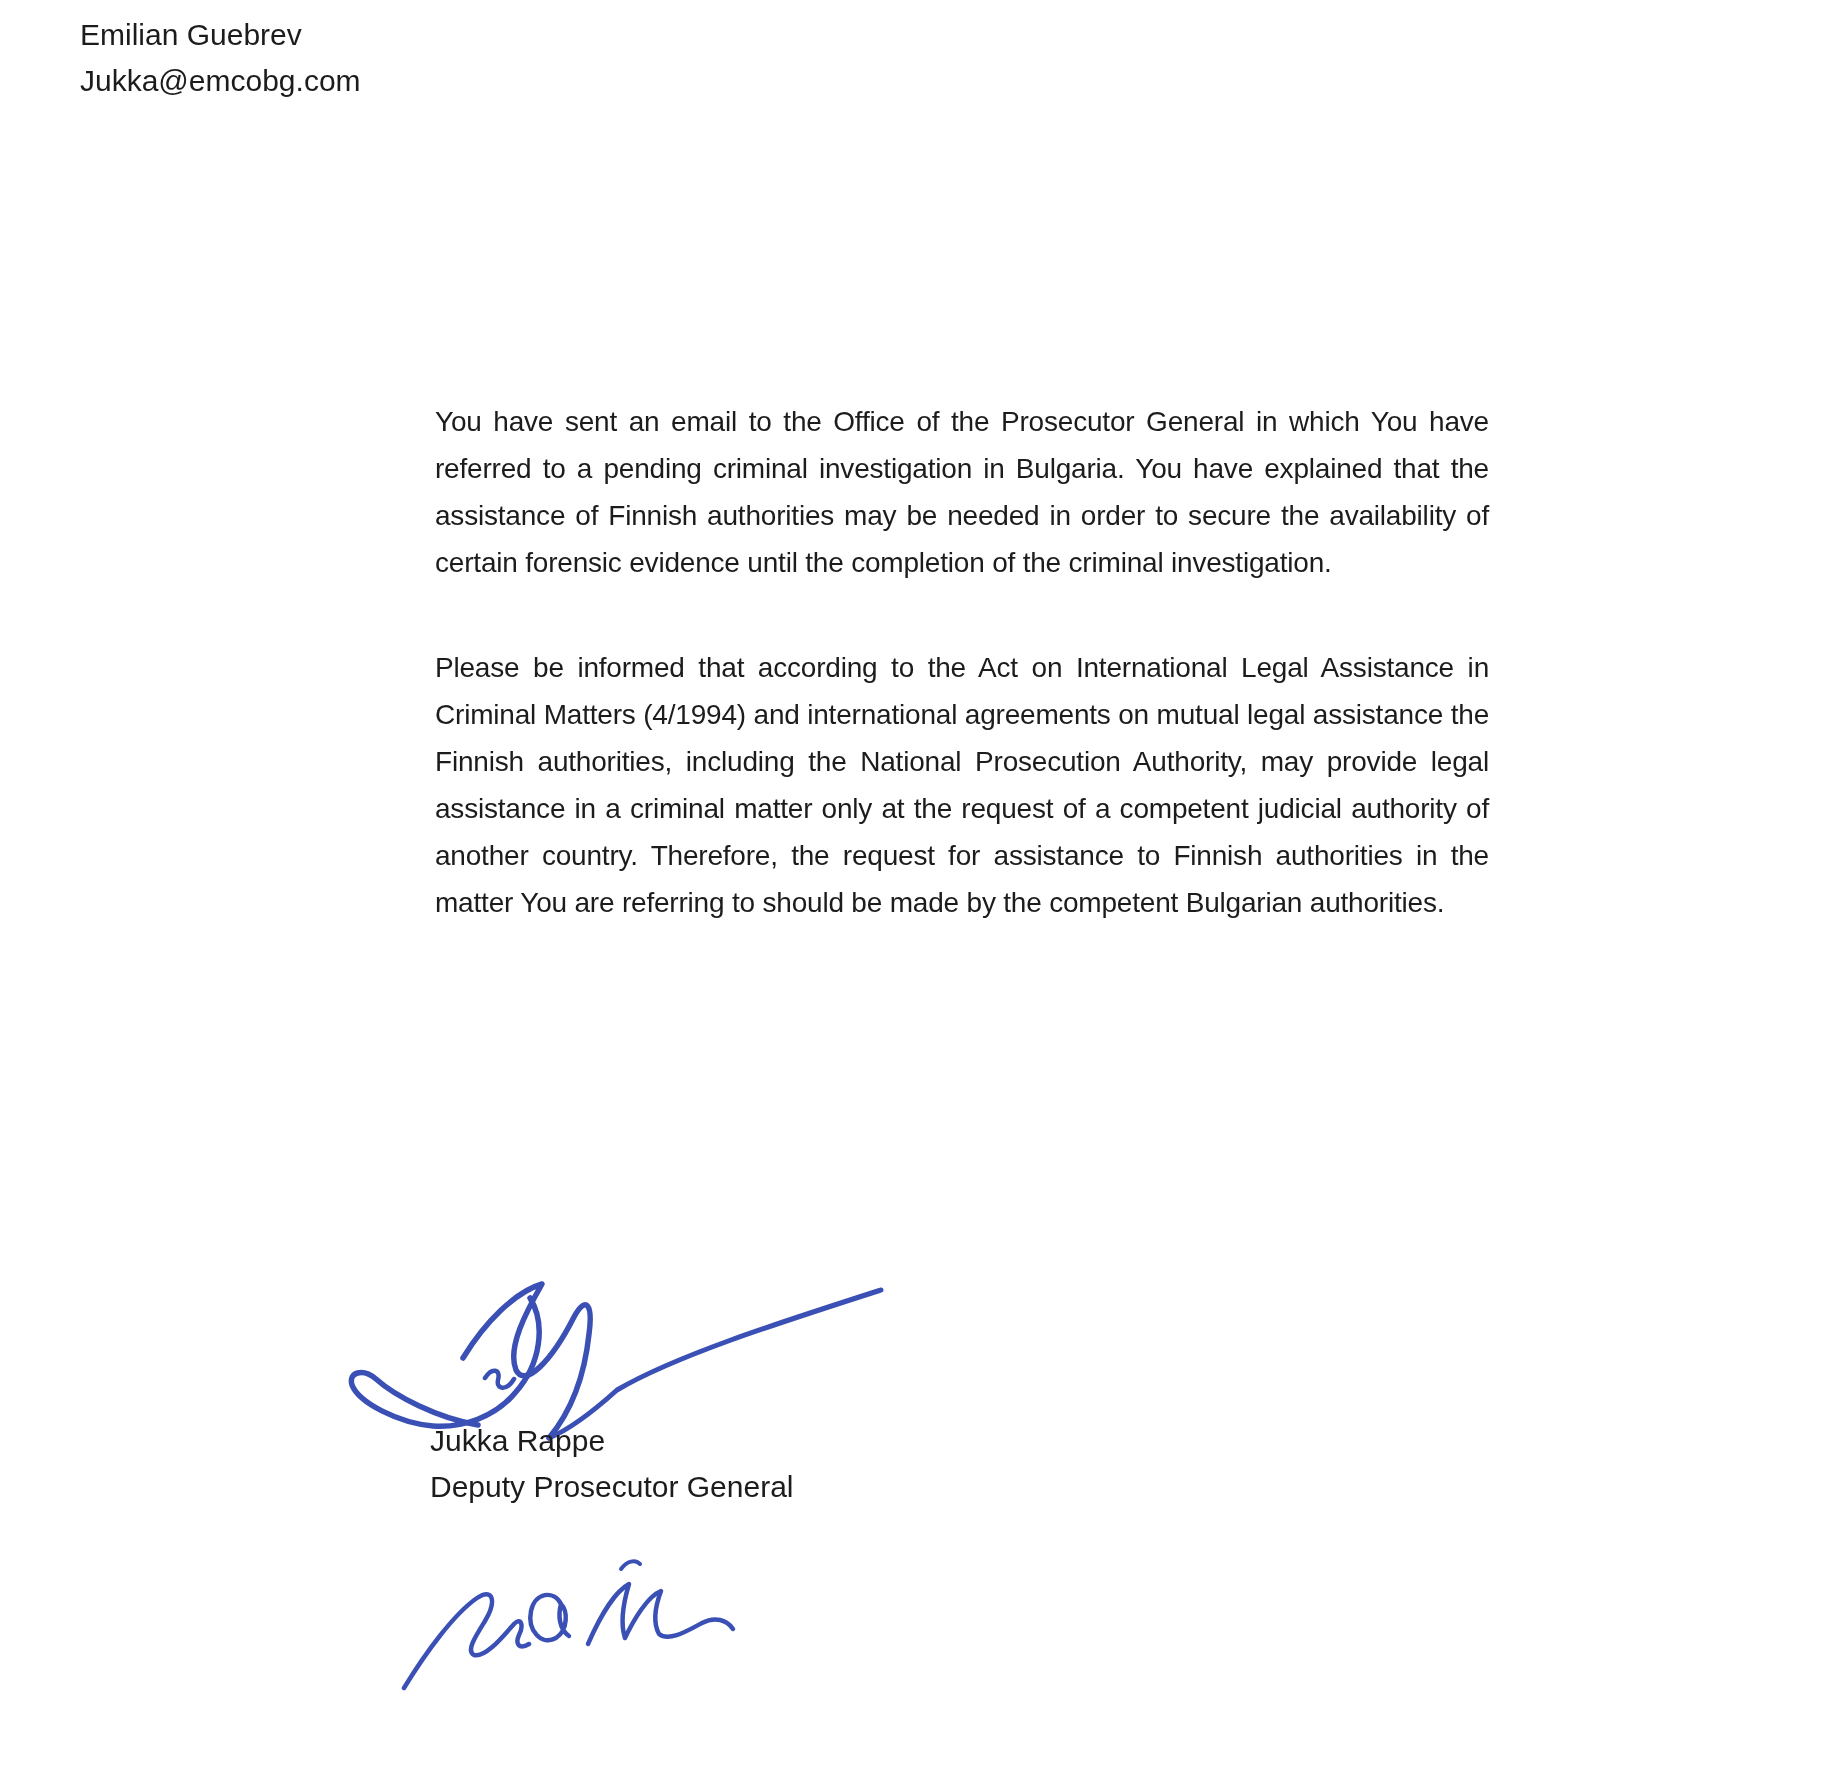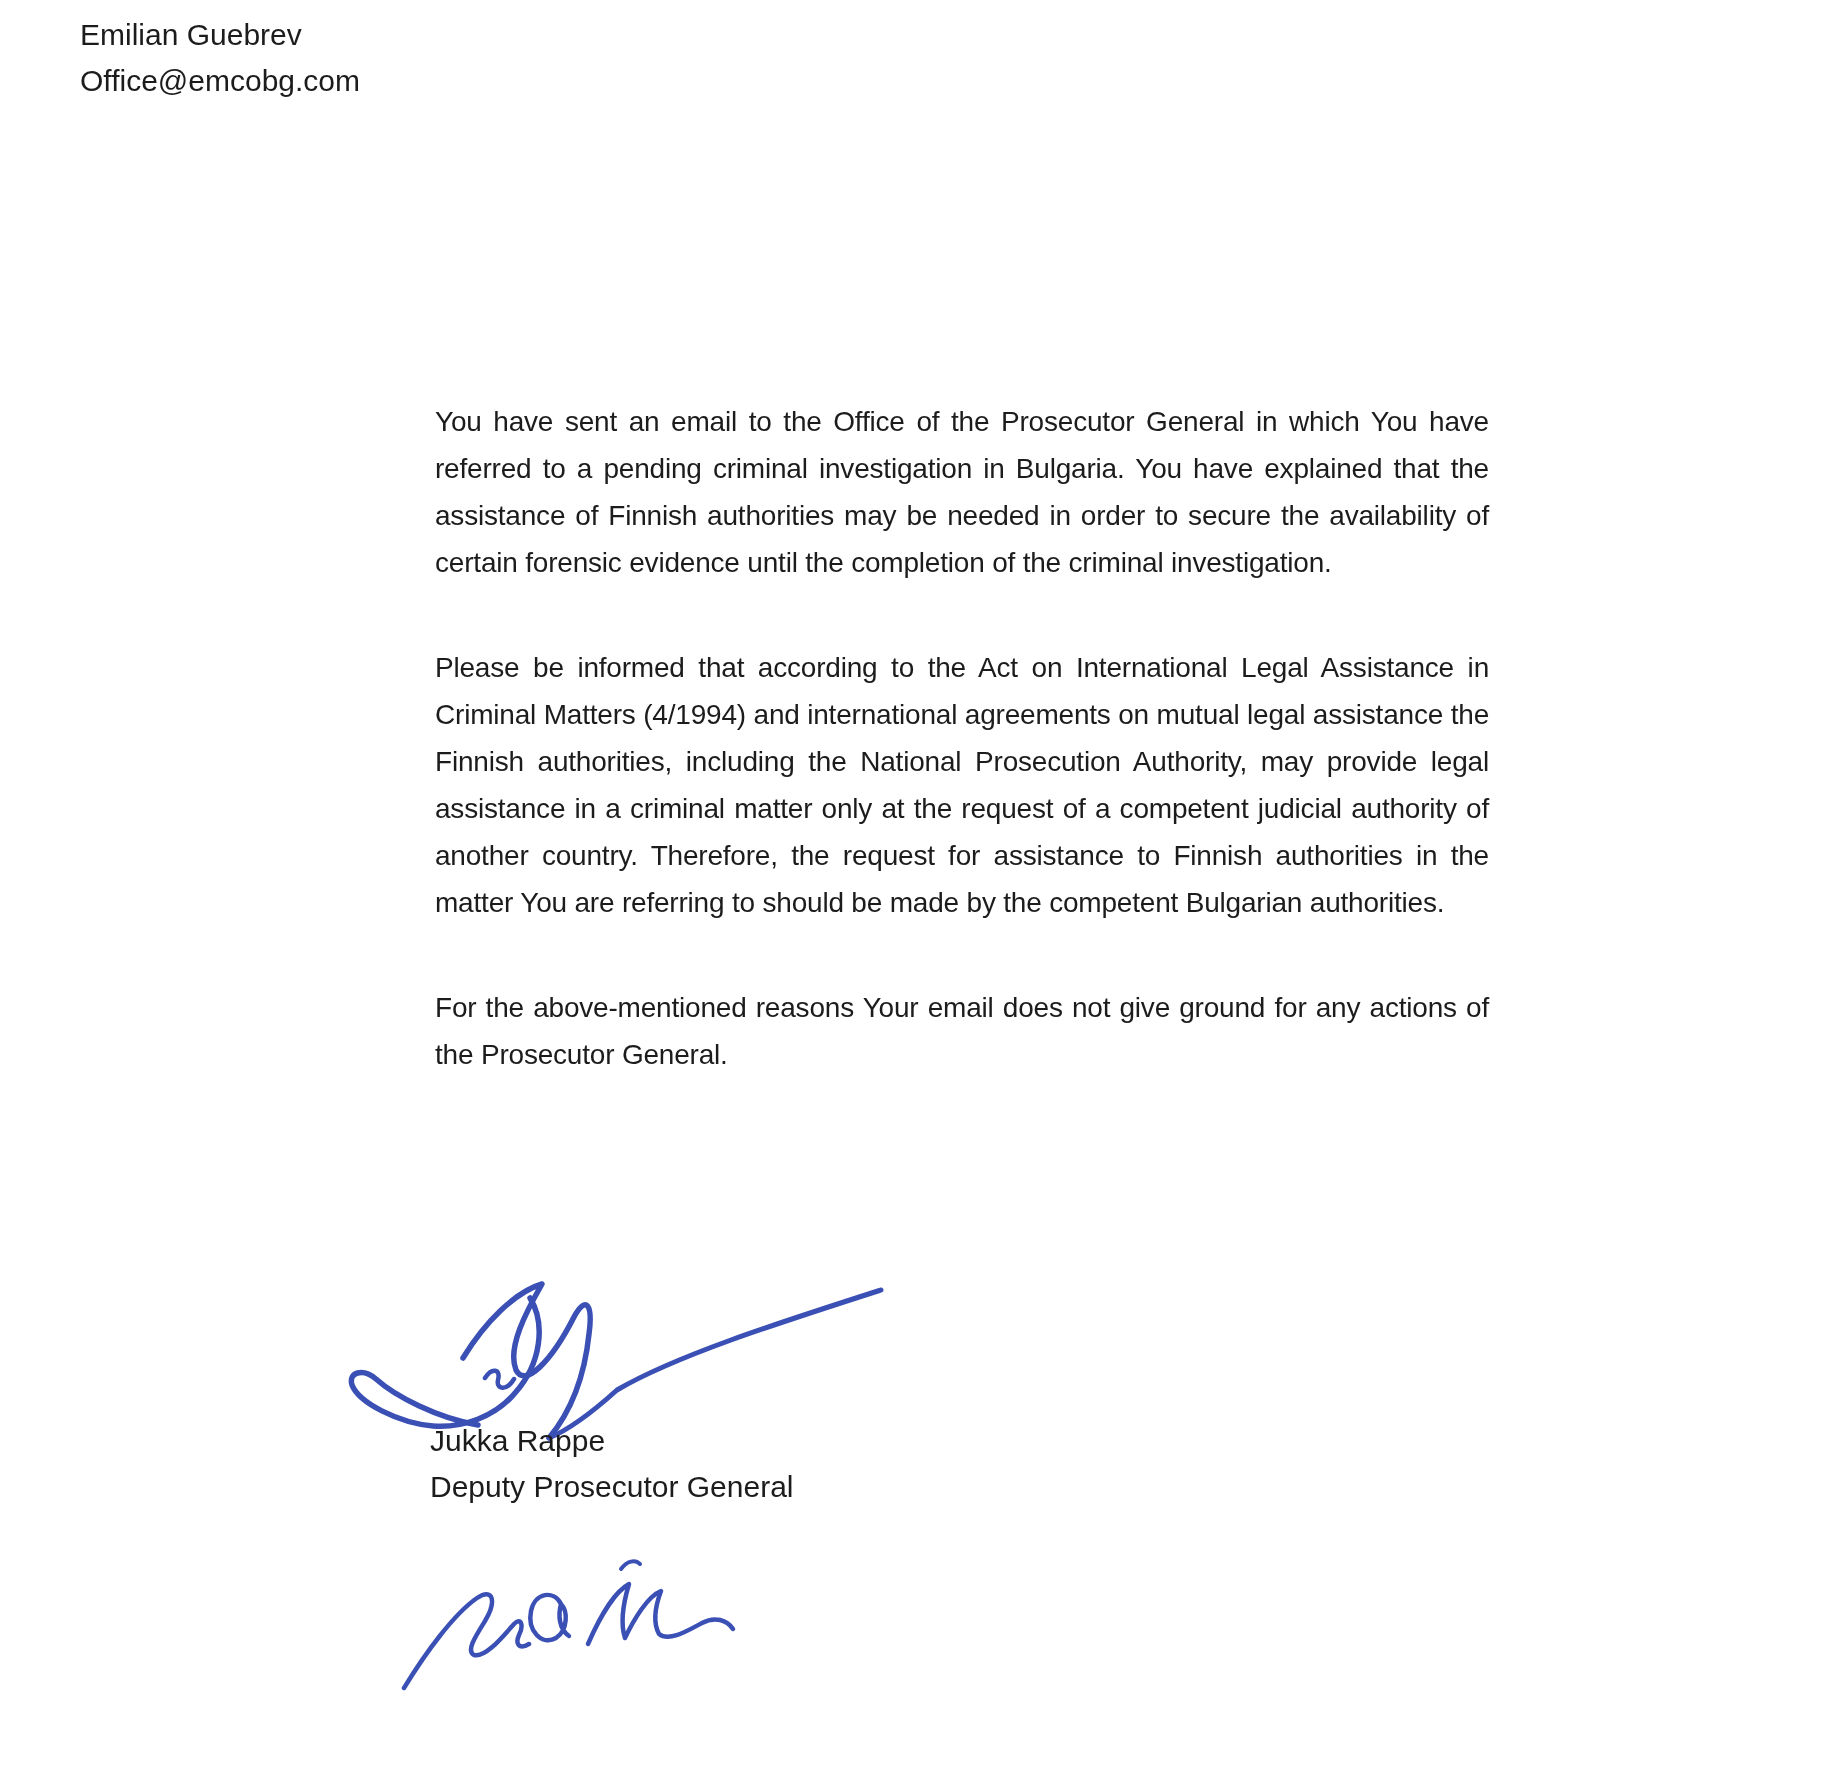--- a/index.html
+++ b/index.html
@@ -72,28 +72,27 @@
   .signer-1 { left: 430px; top: 1418px; }
   .signer-2 { left: 430px; top: 1662px; }
 </style>
 </head>
 <body>
 
 <div class="page">
 
   <div class="sender-block">
     <div>Emilian Guebrev</div>
-    <div>Office@emcobg.com</div>
+    <div>Jukka@emcobg.com</div>
   </div>
 
 
   <div class="letter-body">
     <p>You have sent an email to the Office of the Prosecutor General in which You have referred to a pending criminal investigation in Bulgaria. You have explained that the assistance of Finnish authorities may be needed in order to secure the availability of certain forensic evidence until the completion of the criminal investigation.</p>
     <p>Please be informed that according to the Act on International Legal Assistance in Criminal Matters (4/1994) and international agreements on mutual legal assistance the Finnish authorities, including the National Prosecution Authority, may provide legal assistance in a criminal matter only at the request of a competent judicial authority of another country. Therefore, the request for assistance to Finnish authorities in the matter You are referring to should be made by the competent Bulgarian authorities.</p>
-    <p>For the above-mentioned reasons Your email does not give ground for any actions of the Prosecutor General.</p>
   </div>
 
   <svg class="sig sig-1" width="545" height="192" viewBox="0 0 545 192" aria-hidden="true">
     <path stroke-width="5.5" d="M 185 22
       C 201 48, 196 88, 170 117
       C 150 141, 118 152, 88 150
       C 54 147, 14 127, 7 109
       C 3 96, 18 92, 31 103
       C 50 120, 92 142, 133 149"></path>
     <path stroke-width="5.5" d="M 118 82

